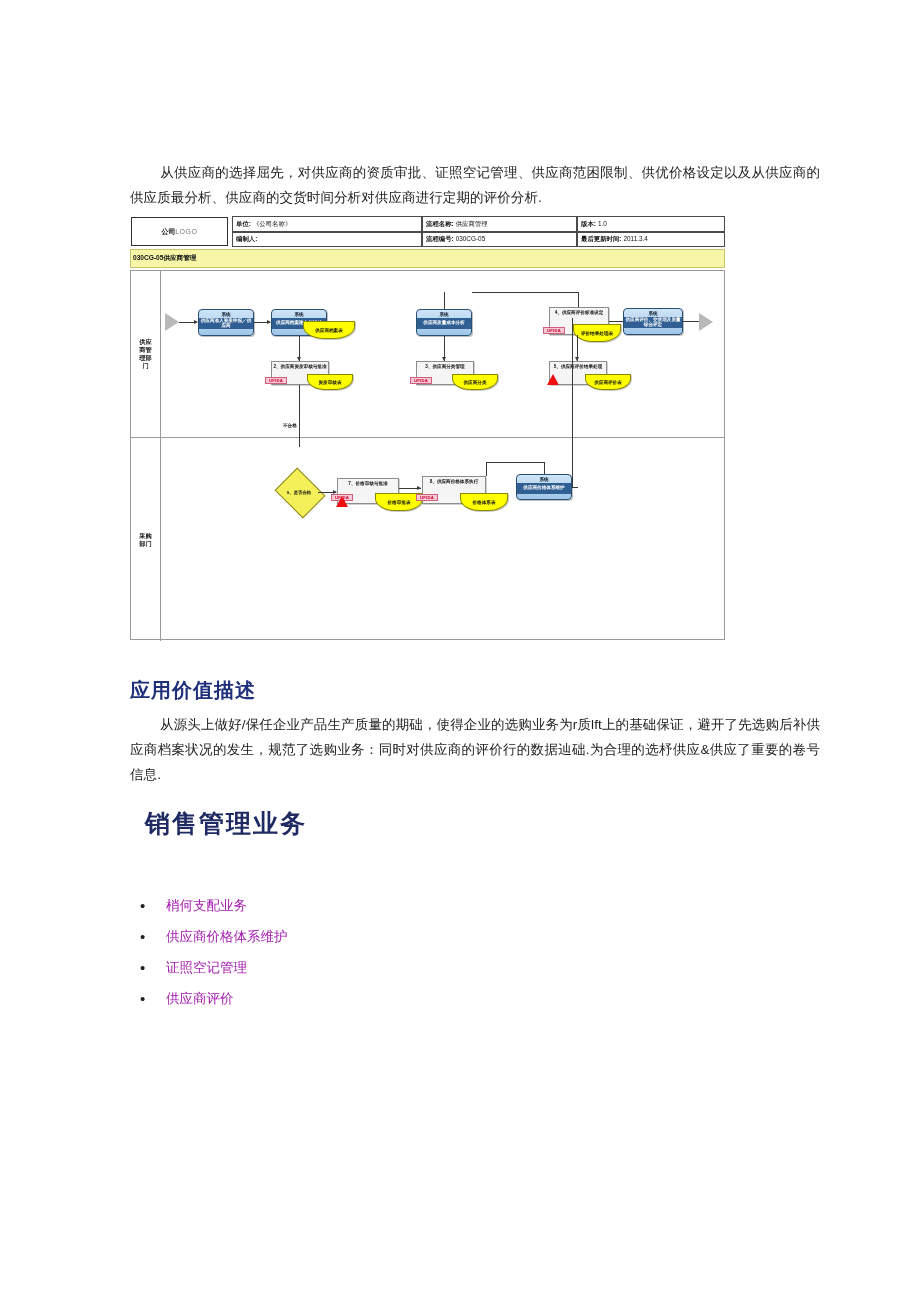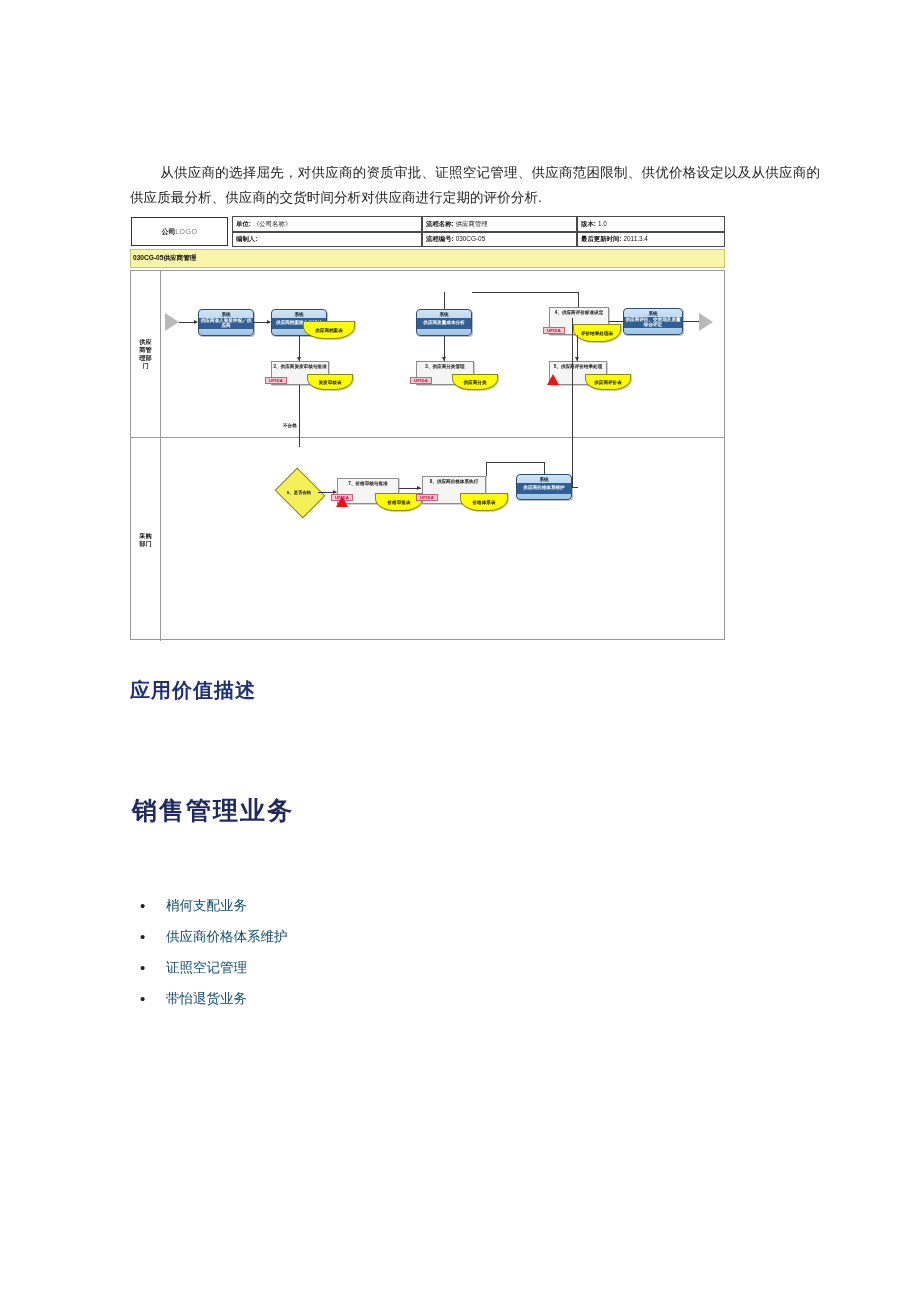--- a/index.html
+++ b/index.html
@@ -40,21 +40,21 @@
     font-family:"Liberation Serif","DejaVu Serif",serif;
   }
 
   
   .bullets{ position:absolute; }
   .bullet-row{ display:flex; align-items:flex-start; height:31px; }
   .bullet-dot{
     width:26px; flex:0 0 26px; text-align:left;
     font-size:15px; color:#222; line-height:20px; padding-left:10px;
   }
-  .bullet-text{ font-size:13.5px; line-height:20px; color:#0c4a6e; }
+  .bullet-text{ font-size:13.5px; line-height:20px; color:#a21caf; }
 
   
   .diagram{
     position:absolute;
     left:130px; top:216px;
     width:595px; height:424px;
     background:#ffffff;
     box-sizing:border-box;
   }
 
@@ -419,36 +419,39 @@
 
           <div class="ln lnv" style="left:411px; top:-120px; height:169px;"></div>
           <div class="ln lnh" style="left:411px; top:49px; width:6px;"></div>
         </div>
       </div>
     </div>
   </div>
 
   <h2 class="h-blue" style="left:114px; top:661px; margin:16px;">应用价值描述</h2>
 
-
-  <h1 class="h-navy" style="left:128px; top:790px; margin:4px;font-family:Liberation Mono, monospace;">销售管理业务</h1>
+  <div class="para" style="left:130px; top:712px; width:690px;">
+    <span class="ind"></span><span>从源头上做好/保任企业产品生产质量的期础，使得企业的选购业务为r质lft上的基础保证，避开了先选购后补供应商档案状况的发生，规范了选购业务：同时对供应商的评价行的数据辿础.为合理的选杼供应&amp;供应了重要的卷号信息.</span>
+  </div>
+
+  <h1 class="h-navy" style="left:128px; top:790px; margin:17px;font-family:Liberation Mono, monospace;">销售管理业务</h1>
 
 
   <div class="bullets" style="left:130px; top:896px; width:400px;">
     <div class="bullet-row">
       <div class="bullet-dot">•</div>
       <div class="bullet-text">梢何支配业务</div>
     </div>
     <div class="bullet-row">
       <div class="bullet-dot">•</div>
       <div class="bullet-text">供应商价格体系维护</div>
     </div>
     <div class="bullet-row">
       <div class="bullet-dot">•</div>
       <div class="bullet-text">证照空记管理</div>
     </div>
     <div class="bullet-row">
       <div class="bullet-dot">•</div>
-      <div class="bullet-text">带怡退货业务</div>
+      <div class="bullet-text">供应商评价</div>
     </div>
   </div>
 
 </div>
 
 </body></html>

